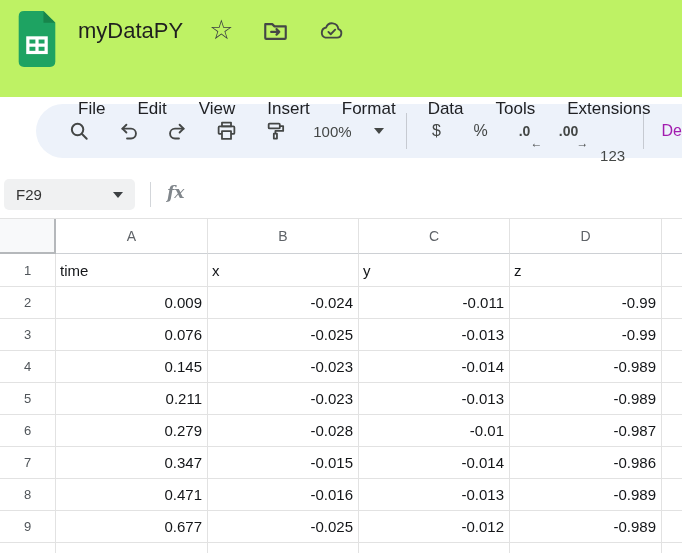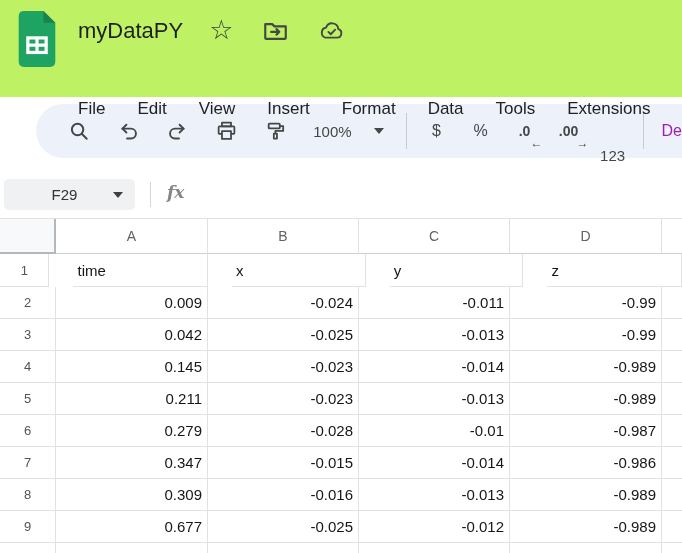--- a/index.html
+++ b/index.html
@@ -33,42 +33,42 @@
   .fmt-main { font-size:16px; }
   .fmt-dec { font-size:14px; font-weight:bold; }
   .fmt-arrow { position:absolute; bottom:2px; font-size:12px; line-height:1; }
   .fmt-arrow.left { right:4px; } .fmt-arrow.right { right:2px; }
   .fmt-123 { font-size:15px;margin-top:48px; }
   .font-dd { font-size:16px; color:#a21caf; margin-left:10px; white-space:nowrap; }
 
   
   .formula-bar { position:relative; height:46px; background:#fff; }
   .name-box { position:absolute; left:4px; top:7px; width:131px; height:31px; background:#f0f1f2;
-    border-radius:5px; display:flex; align-items:center; padding:0 12px; cursor:pointer;text-align:center; }
+    border-radius:5px; display:flex; align-items:center; padding:0 12px; cursor:pointer; }
   .name-box .ref { font-size:15px; color:#333; flex:1; }
   .name-caret { width:0; height:0; border-left:5px solid transparent; border-right:5px solid transparent;
     border-top:6px solid #3c4043; }
   .fb-divider { position:absolute; left:150px; top:10px; width:1px; height:25px; background:#d3d6da; }
   .fx-label { position:absolute; left:167px; top:10px; font-size:17px; font-style:italic;
     color:#80868b; font-family:"DejaVu Serif", serif; font-weight:bold; }
   .formula-input { position:absolute; left:200px; top:8px; right:4px; height:28px; font-size:15px; color:#202124; }
 
   
   .sheet { height:342px; overflow:hidden; border-top:1px solid #e2e2e2; }
   .g-row { display:flex; }
   .c { border-right:1px solid #e2e2e2; border-bottom:1px solid #e2e2e2; background:#fff;
     overflow:hidden; white-space:nowrap; }
   .w0{width:56px;} .w1{width:152px;} .w2{width:151px;} .w3{width:151px;} .w4{width:152px;} .w5{flex:1; border-right:none;}
   .hdr-row .c { height:35px; display:flex; align-items:center; justify-content:center;
     color:#5f6368; font-size:14px; border-bottom-color:#cdd0d4; }
   .corner { background:#f8f9fa; border-right:2px solid #b5b8bb !important; border-bottom:2px solid #b5b8bb !important; }
   .row-num { display:flex; align-items:center; justify-content:center; color:#50555a; font-size:13px; }
   .cell { font-size:15px; color:#141619; display:flex; align-items:center; }
   .cell.num { justify-content:flex-end; padding-right:5px; }
-  .cell.txt { justify-content:flex-start; padding-left:4px;margin-left:24px; }
+  .cell.txt { justify-content:flex-start; padding-left:4px; }
   .r-first .c { height:33px; }
   .r-data .c { height:32px; }
 </style>
 </head>
 <body>
 
 <div class="topbar">
   <div class="logo">
     <svg width="46" height="56" viewBox="0 0 42 52">
       <path d="M27 0 L38 11 V47 Q38 52 33 52 H9 Q4 52 4 47 V5 Q4 0 9 0 Z" fill="#1EA362"></path>
@@ -215,21 +215,21 @@
     <div class="g-row r-data">
       <div class="c w0 row-num">2</div>
       <div class="c w1 cell num">0.009</div>
       <div class="c w2 cell num">-0.024</div>
       <div class="c w3 cell num">-0.011</div>
       <div class="c w4 cell num">-0.99</div>
       <div class="c w5 cell"></div>
     </div>
     <div class="g-row r-data">
       <div class="c w0 row-num">3</div>
-      <div class="c w1 cell num">0.042</div>
+      <div class="c w1 cell num">0.076</div>
       <div class="c w2 cell num">-0.025</div>
       <div class="c w3 cell num">-0.013</div>
       <div class="c w4 cell num">-0.99</div>
       <div class="c w5 cell"></div>
     </div>
     <div class="g-row r-data">
       <div class="c w0 row-num">4</div>
       <div class="c w1 cell num">0.145</div>
       <div class="c w2 cell num">-0.023</div>
       <div class="c w3 cell num">-0.014</div>
@@ -255,21 +255,21 @@
     <div class="g-row r-data">
       <div class="c w0 row-num">7</div>
       <div class="c w1 cell num">0.347</div>
       <div class="c w2 cell num">-0.015</div>
       <div class="c w3 cell num">-0.014</div>
       <div class="c w4 cell num">-0.986</div>
       <div class="c w5 cell"></div>
     </div>
     <div class="g-row r-data">
       <div class="c w0 row-num">8</div>
-      <div class="c w1 cell num">0.309</div>
+      <div class="c w1 cell num">0.471</div>
       <div class="c w2 cell num">-0.016</div>
       <div class="c w3 cell num">-0.013</div>
       <div class="c w4 cell num">-0.989</div>
       <div class="c w5 cell"></div>
     </div>
     <div class="g-row r-data">
       <div class="c w0 row-num">9</div>
       <div class="c w1 cell num">0.677</div>
       <div class="c w2 cell num">-0.025</div>
       <div class="c w3 cell num">-0.012</div>

